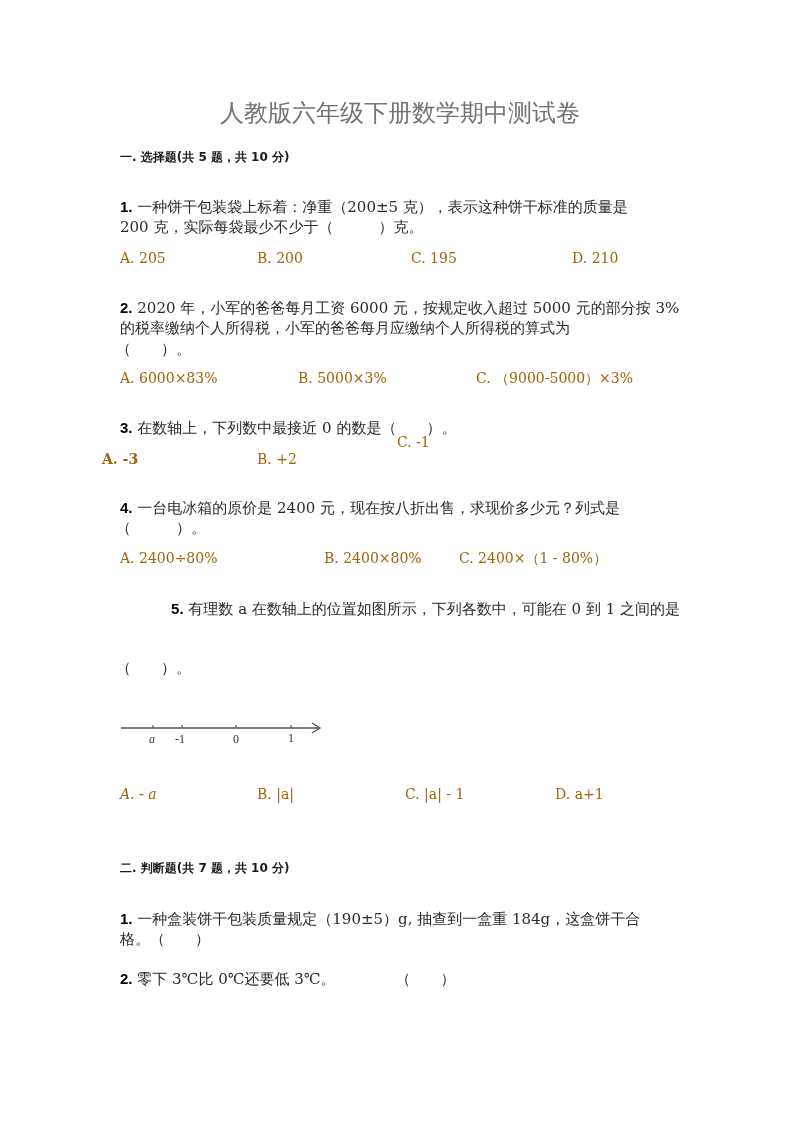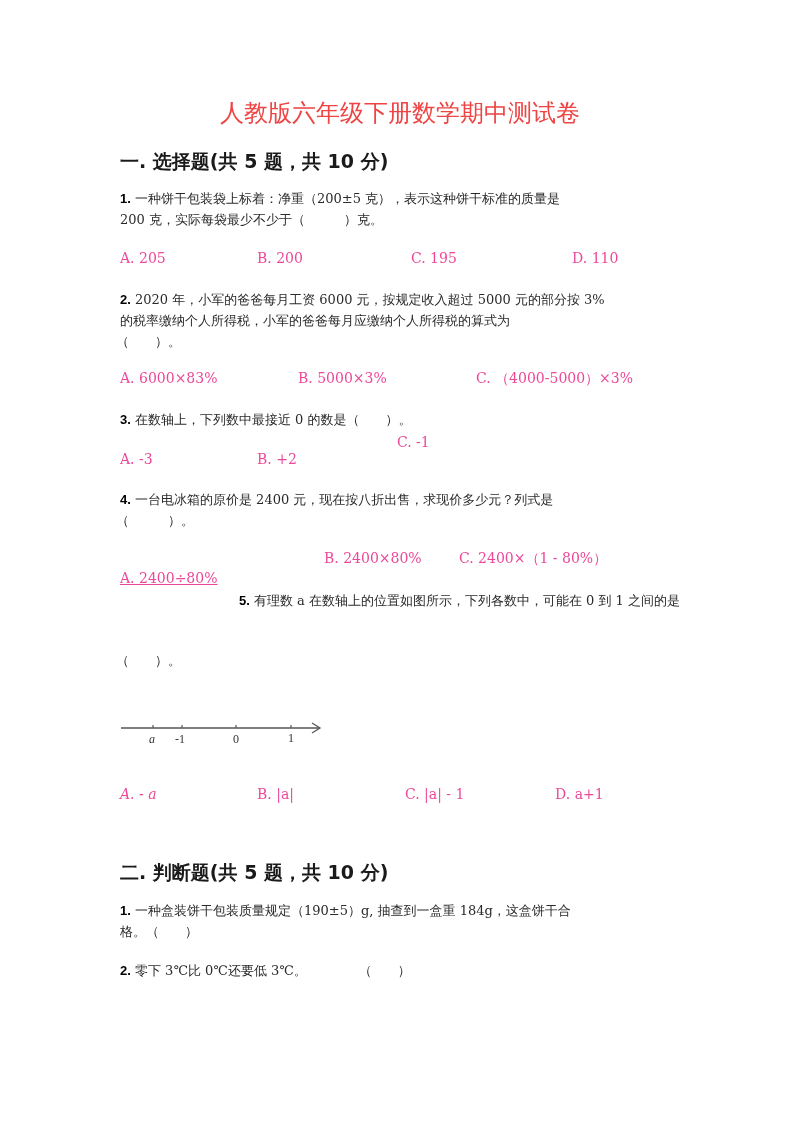--- a/index.html
+++ b/index.html
@@ -1,68 +1,68 @@
 <!DOCTYPE html>
 <html><head>
 <meta charset="utf-8">
 <style>
   html, body { margin: 0; padding: 0; background: #ffffff; }
   body { width: 800px; height: 1131px; position: relative; overflow: hidden;
          font-family: "DejaVu Serif", "Liberation Serif", serif; color: #2a2a2a; }
   .abs { position: absolute; white-space: nowrap; }
   .title { left: 0; width: 800px; top: 97px; text-align: center; font-size: 24px;
-           font-family: "DejaVu Sans", "Liberation Sans", sans-serif; color: #ef4444; letter-spacing: 0px; }
-  .section { font-size: 19px; font-weight: bold; color: #1a1a1a;
+           font-family: "DejaVu Sans", "Liberation Sans", sans-serif; color: #737373; letter-spacing: 0px; }
+  .section { font-size: 12px; font-weight: bold; color: #1a1a1a;
              font-family: "DejaVu Sans", "Liberation Sans", sans-serif; }
-  .q { font-size: 13px; line-height: 21px; left: 120px; width: 560px; white-space: normal; }
+  .q { font-size: 15px; line-height: 21px; left: 120px; width: 560px; white-space: normal; margin-top: 8px; }
   .qnum { font-weight: bold; color: #000; font-family: "Liberation Sans", sans-serif; }
-  .opt { font-size: 14px; color: #ec4899; }
+  .opt { font-size: 14px; color: #a16207; }
   svg text { font-family: "Liberation Serif", serif; font-size: 12px; fill: #333; }
 </style>
 </head>
 <body>
 
 <div class="abs title">人教版六年级下册数学期中测试卷</div>
 
 <div class="abs section" style="left:120px; top:149px;">一. 选择题(共 5 题，共 10 分)</div>
 
 <div class="abs q" style="top:188px;">
   <span class="qnum">1.</span>
   <span>一种饼干包装袋上标着：净重（200±5 克），表示这种饼干标准的质量是</span>
 </div>
 <div class="abs q" style="top:209px;">200 克，实际每袋最少不少于（　　　）克。</div>
 <div class="abs opt" style="left:120px; top:250px;">A. 205</div>
 <div class="abs opt" style="left:257px; top:250px;">B. 200</div>
 <div class="abs opt" style="left:411px; top:250px;">C. 195</div>
-<div class="abs opt" style="left:572px; top:250px;">D. 110</div>
+<div class="abs opt" style="left:572px; top:250px;">D. 210</div>
 
 <div class="abs q" style="top:289px;">
   <span class="qnum">2.</span>
   <span>2020 年，小军的爸爸每月工资 6000 元，按规定收入超过 5000 元的部分按 3%</span>
 </div>
 <div class="abs q" style="top:310px;">的税率缴纳个人所得税，小军的爸爸每月应缴纳个人所得税的算式为</div>
 <div class="abs q" style="top:331px; left:116px;">（　　）。</div>
 <div class="abs opt" style="left:120px; top:370px;">A. 6000×83%</div>
 <div class="abs opt" style="left:298px; top:370px;">B. 5000×3%</div>
-<div class="abs opt" style="left:476px; top:370px;">C. （4000-5000）×3%</div>
+<div class="abs opt" style="left:476px; top:370px;">C. （9000-5000）×3%</div>
 
 <div class="abs q" style="top:409px;">
   <span class="qnum">3.</span>
   <span>在数轴上，下列数中最接近 0 的数是（　　）。</span>
 </div>
-<div class="abs opt" style="left:120px; top:451px;">A. -3</div>
+<div class="abs opt" style="left:102px; top:451px;font-weight:bold;">A. -3</div>
 <div class="abs opt" style="left:257px; top:451px;">B. +2</div>
 <div class="abs opt" style="left:397px; top:434px;">C. -1</div>
 
 <div class="abs q" style="top:489px;">
   <span class="qnum">4.</span>
   <span>一台电冰箱的原价是 2400  元，现在按八折出售，求现价多少元？列式是</span>
 </div>
 <div class="abs q" style="top:510px; left:116px;">（　　　）。</div>
-<div class="abs opt" style="left:120px; top:570px;text-decoration:underline;">A. 2400÷80%</div>
+<div class="abs opt" style="left:120px; top:550px;">A. 2400÷80%</div>
 <div class="abs opt" style="left:289px; top:550px;margin-left:35px;">B. 2400×80%</div>
 <div class="abs opt" style="left:459px; top:550px;">C. 2400×（1 - 80%）</div>
 
 <div class="abs q" style="top:590px;text-align:right;">
   <span class="qnum">5.</span>
   <span>有理数 a 在数轴上的位置如图所示，下列各数中，可能在 0 到 1 之间的是</span>
 </div>
 <div class="abs q" style="top:650px; left:116px;">（　　）。</div>
 
 <svg class="abs" style="left:115px; top:712px;" width="215" height="40">
@@ -76,21 +76,21 @@
   <text x="60" y="31">-1</text>
   <text x="118" y="31">0</text>
   <text x="173" y="30">1</text>
 </svg>
 
 <div class="abs opt" style="left:120px; top:786px;font-style:italic;">A.  - a</div>
 <div class="abs opt" style="left:257px; top:786px;">B. |a|</div>
 <div class="abs opt" style="left:397px; top:786px;margin-left:8px;">C. |a| - 1</div>
 <div class="abs opt" style="left:555px; top:786px;">D. a+1</div>
 
-<div class="abs section" style="left:120px; top:860px;">二. 判断题(共 5 题，共 10 分)</div>
+<div class="abs section" style="left:120px; top:860px;">二. 判断题(共 7 题，共 10 分)</div>
 
 <div class="abs q" style="top:900px;">
   <span class="qnum">1.</span>
   <span>一种盒装饼干包装质量规定（190±5）g, 抽查到一盒重 184g，这盒饼干合</span>
 </div>
 <div class="abs q" style="top:921px;">格。（　　）</div>
 
 <div class="abs q" style="top:960px;">
   <span class="qnum">2.</span>
   <span>零下 3℃比 0℃还要低 3℃。　　　　（　　）</span>

